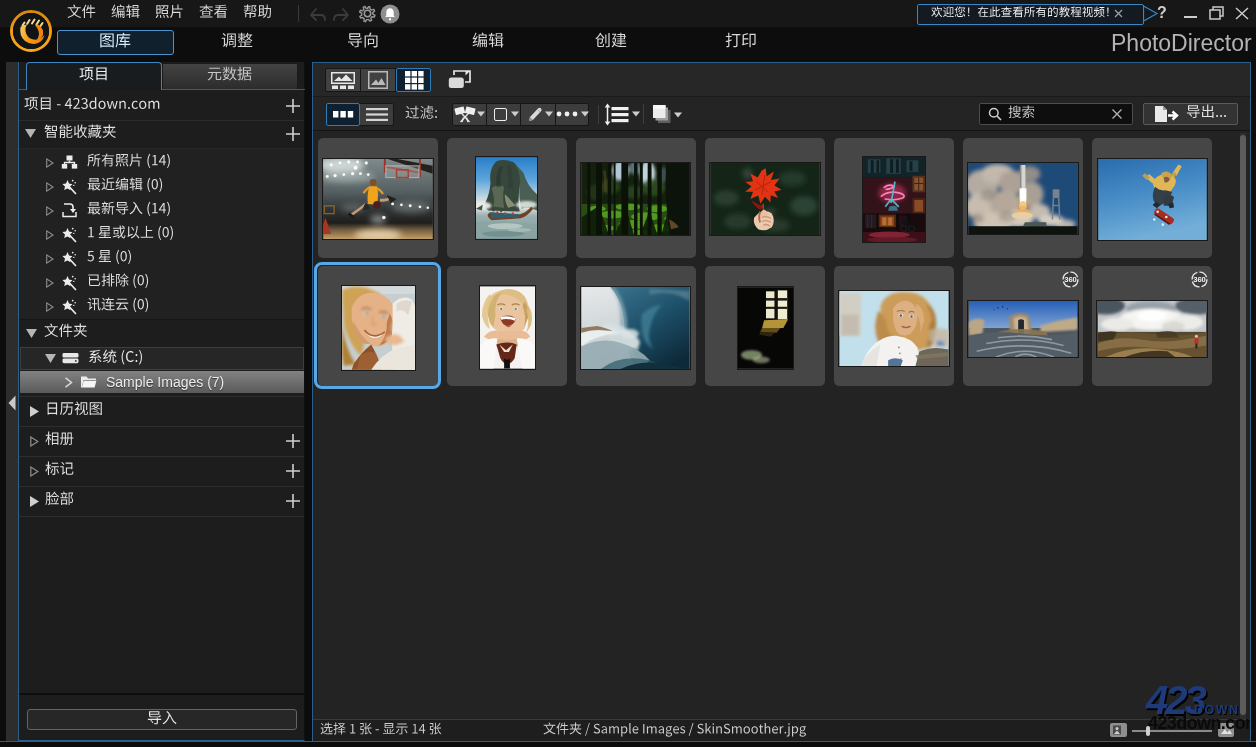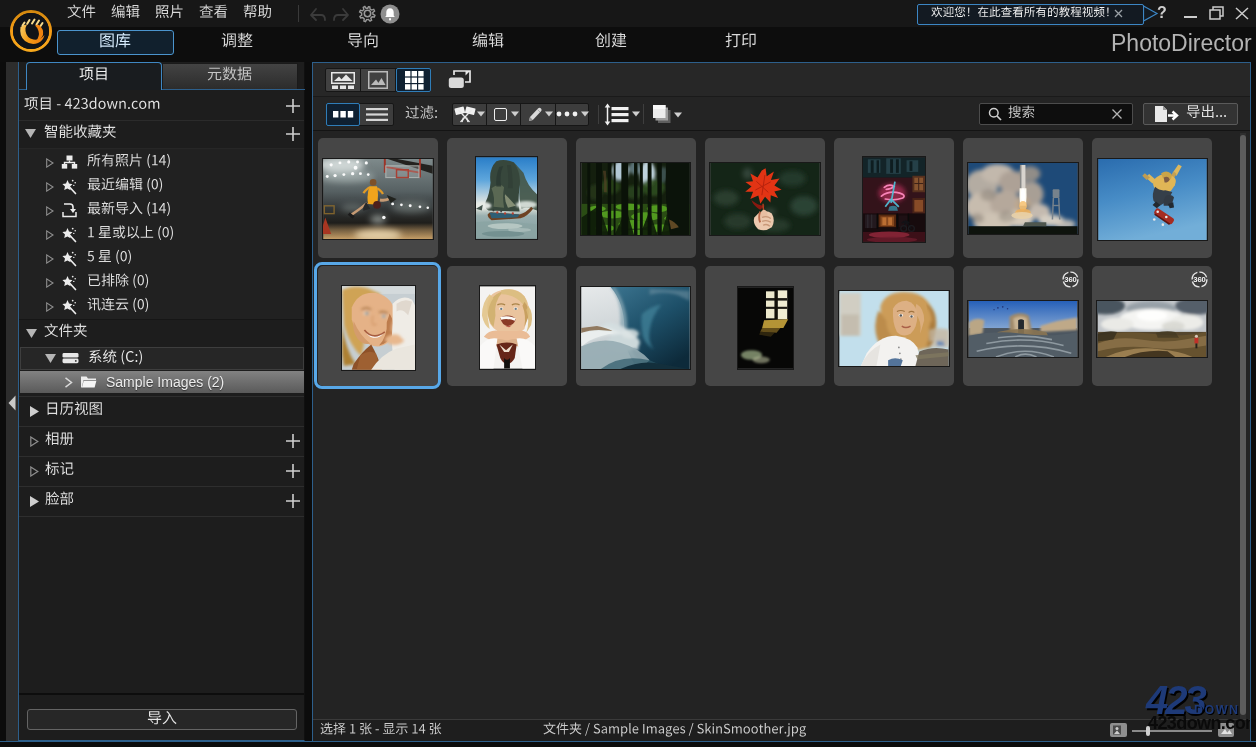--- a/index.html
+++ b/index.html
@@ -241,21 +241,21 @@
         <path d="M4.1 9.6C3.4 10.6 2.2 11.7 1 12.4C1.3 12.5 1.8 12.9 2 13.1C3.1 12.3 4.4 11.1 5.2 9.9ZM9.2 10C10.4 11 11.9 12.3 12.6 13.1L13.6 12.5C12.8 11.6 11.3 10.4 10.1 9.5ZM9.6 6.4C10 6.7 10.4 7.1 10.8 7.5L4.4 8C6.6 6.9 8.8 5.6 11 3.9L10.1 3.2C9.4 3.8 8.6 4.4 7.8 4.9L4.3 5.1C5.3 4.4 6.4 3.4 7.4 2.4C9.2 2.2 11 2 12.4 1.6L11.6 0.7C9.3 1.3 5.1 1.7 1.6 1.9C1.7 2.1 1.8 2.6 1.8 2.8C3.1 2.8 4.5 2.7 5.8 2.6C4.9 3.5 3.8 4.4 3.4 4.7C3 5 2.6 5.2 2.3 5.2C2.5 5.5 2.6 6 2.7 6.2C3 6.1 3.4 6 6.4 5.9C5.1 6.6 4.1 7.2 3.6 7.4C2.7 7.9 2 8.2 1.5 8.2C1.7 8.5 1.8 9 1.9 9.2C2.3 9.1 2.8 9 6.8 8.7V12.5C6.8 12.7 6.8 12.7 6.5 12.7C6.3 12.8 5.5 12.8 4.6 12.7C4.8 13 5 13.5 5.1 13.8C6.1 13.8 6.8 13.8 7.3 13.6C7.8 13.4 7.9 13.1 7.9 12.5V8.6L11.5 8.4C12 8.8 12.3 9.3 12.6 9.7L13.4 9.1C12.8 8.3 11.6 6.9 10.5 5.9Z M24.6 7.7V12.3C24.6 13.4 24.9 13.7 25.9 13.7C26.1 13.7 27 13.7 27.2 13.7C28.1 13.7 28.3 13.1 28.4 11.1C28.1 11.1 27.7 10.9 27.5 10.7C27.4 12.5 27.4 12.7 27 12.7C26.9 12.7 26.2 12.7 26.1 12.7C25.7 12.7 25.7 12.7 25.7 12.3V7.7ZM21.9 7.7C21.8 10.6 21.5 12.1 19.1 13C19.3 13.2 19.6 13.6 19.8 13.9C22.4 12.8 22.9 11 23 7.7ZM15.1 12 15.4 13.1C16.7 12.7 18.4 12.1 20 11.6L19.8 10.7C18.1 11.2 16.3 11.7 15.1 12ZM23.1 0.9C23.4 1.4 23.8 2.2 23.9 2.7H20.4V3.7H23C22.4 4.6 21.4 5.9 21 6.3C20.7 6.5 20.4 6.6 20.1 6.7C20.2 6.9 20.4 7.5 20.5 7.8C20.9 7.6 21.5 7.5 26.8 7C27 7.4 27.2 7.8 27.3 8.1L28.3 7.6C27.8 6.7 26.9 5.4 26.1 4.3L25.2 4.8C25.6 5.2 25.9 5.7 26.2 6.2L22.2 6.5C22.9 5.7 23.7 4.6 24.3 3.7H28.2V2.7H24.1L25 2.4C24.8 2 24.5 1.2 24.1 0.6ZM15.4 6.7C15.6 6.6 15.9 6.5 17.7 6.2C17 7.2 16.5 7.9 16.2 8.1C15.7 8.7 15.4 9 15.1 9.1C15.2 9.4 15.4 9.9 15.5 10.2C15.8 10 16.3 9.8 19.9 9C19.8 8.8 19.8 8.4 19.8 8.1L17.1 8.6C18.2 7.3 19.3 5.8 20.2 4.2L19.2 3.6C19 4.2 18.6 4.7 18.3 5.2L16.5 5.4C17.4 4.2 18.3 2.6 19 1.1L17.9 0.6C17.3 2.3 16.2 4.2 15.8 4.7C15.5 5.2 15.2 5.5 15 5.6C15.1 5.9 15.3 6.4 15.4 6.7Z M35.7 15.6 36.5 15.3C35.3 13.2 34.7 10.8 34.7 8.3C34.7 5.8 35.3 3.4 36.5 1.3L35.7 0.9C34.4 3.1 33.6 5.4 33.6 8.3C33.6 11.1 34.4 13.5 35.7 15.6Z M42.6 13C44 13 45 12.4 45.9 11.5L45.1 10.6C44.5 11.4 43.7 11.8 42.7 11.8C40.6 11.8 39.4 10.1 39.4 7.4C39.4 4.8 40.7 3.2 42.7 3.2C43.6 3.2 44.3 3.6 44.9 4.2L45.6 3.3C45 2.6 44 2 42.7 2C40 2 38 4.1 38 7.5C38 10.9 40 13 42.6 13Z M48.4 7.1C48.9 7.1 49.4 6.7 49.4 6.1C49.4 5.5 48.9 5.1 48.4 5.1C47.9 5.1 47.5 5.5 47.5 6.1C47.5 6.7 47.9 7.1 48.4 7.1ZM48.4 13C48.9 13 49.4 12.6 49.4 12C49.4 11.4 48.9 11 48.4 11C47.9 11 47.5 11.4 47.5 12C47.5 12.6 47.9 13 48.4 13Z M51.9 15.6C53.2 13.5 54 11.1 54 8.3C54 5.4 53.2 3.1 51.9 0.9L51 1.3C52.3 3.4 52.9 5.8 52.9 8.3C52.9 10.8 52.3 13.2 51 15.3Z" fill="#e8e8e8"></path>
       </svg></div>
 <div class="ab" style="left:20px;top:371px;width:284px;height:22px;background:linear-gradient(#828282,#5a5a5a)"></div>
 <svg class="ab" style="left:64px;top:377px" width="9" height="11" viewBox="0 0 9 11">
       <path d="M1.5 0.8 L7.5 5.5 L1.5 10.2" fill="none" stroke="#dadada" stroke-width="1.5"></path>
     </svg>
 <svg class="ab" style="left:80px;top:374px" width="17" height="15" viewBox="0 0 17 15">
 <path d="M1 13.5 V2.5 H6.5 L8 4.5 H16 V6 H3.5 L1.8 13.5 Z" fill="#ececec"></path>
 <path d="M3.7 6.8 H16.4 L14.6 13.6 H1.9 Z" fill="#f5f5f5"></path>
 </svg>
-<div class="ab" style="left:106px;top:373.5px;width:180px;height:17px;color:#ececec;font-size:14px;text-shadow:0 1px 1px #333">Sample Images (2)</div>
+<div class="ab" style="left:106px;top:373.5px;width:180px;height:17px;color:#ececec;font-size:14px;text-shadow:0 1px 1px #333">Sample Images (7)</div>
 <div class="ab" style="left:19px;top:396px;width:285px;height:1px;background:#2e2e2e"></div>
 <div class="ab" style="left:19px;top:426px;width:285px;height:1px;background:#2e2e2e"></div>
 <svg class="ab" style="left:30px;top:405.5px" width="9" height="11" viewBox="0 0 9 11">
       <path d="M0 0 L9 5.5 L0 11 Z" fill="#cfcfcf"></path>
     </svg>
 <div style="position:absolute;left:45.0px;top:401.1px;width:59px;height:19px"><svg width="59" height="19" viewBox="0 0 59 19">
         <path d="M3.7 7.7H10.9V11.8H3.7ZM3.7 6.6V2.7H10.9V6.6ZM2.6 1.6V13.8H3.7V12.9H10.9V13.7H12.1V1.6Z M16.2 1.3V6C16.2 8.2 16.1 11.2 15 13.3C15.3 13.4 15.8 13.7 16 13.9C17.1 11.6 17.3 8.3 17.3 6V2.4H28.2V1.3ZM21.7 3.1C21.6 4 21.6 4.8 21.6 5.5H18.2V6.6H21.5C21.2 9.4 20.4 11.7 17.6 13.1C17.8 13.3 18.2 13.6 18.3 13.9C21.3 12.3 22.3 9.7 22.6 6.6H26.4C26.2 10.5 25.9 12.1 25.5 12.5C25.4 12.7 25.2 12.7 24.9 12.7C24.6 12.7 23.7 12.7 22.8 12.6C22.9 12.9 23.1 13.4 23.1 13.7C24 13.7 24.9 13.8 25.3 13.7C25.8 13.7 26.1 13.6 26.4 13.2C27 12.6 27.2 10.8 27.5 6C27.5 5.9 27.5 5.5 27.5 5.5H22.7C22.7 4.8 22.8 4 22.8 3.1Z M35.5 1.3V9H36.6V2.3H41.1V9H42.2V1.3ZM31.2 1.1C31.8 1.7 32.3 2.5 32.6 3L33.5 2.5C33.2 2 32.6 1.2 32.1 0.6ZM38.2 3.4V6.2C38.2 8.5 37.8 11.3 34.1 13.2C34.4 13.3 34.7 13.7 34.8 14C37 12.8 38.1 11.3 38.7 9.7V12.5C38.7 13.5 39.1 13.7 40.1 13.7H41.4C42.7 13.7 42.8 13.1 43 10.9C42.7 10.8 42.4 10.7 42.1 10.4C42 12.5 41.9 12.9 41.4 12.9H40.3C39.9 12.9 39.7 12.8 39.7 12.4V8.8H39C39.2 7.9 39.3 7 39.3 6.2V3.4ZM29.9 3.1V4.1H33.4C32.6 6 31.1 7.8 29.6 8.8C29.7 9 30 9.5 30.1 9.8C30.6 9.4 31.2 8.9 31.8 8.3V13.9H32.8V7.7C33.3 8.3 33.9 9.2 34.2 9.6L34.9 8.8C34.6 8.4 33.6 7.3 33.1 6.7C33.8 5.7 34.4 4.6 34.8 3.5L34.2 3.1L34 3.1Z M48.9 8.8C50.1 9 51.6 9.5 52.4 9.9L52.8 9.2C52 8.8 50.6 8.3 49.4 8.1ZM47.5 10.6C49.5 10.8 52 11.4 53.4 11.9L53.9 11.1C52.5 10.6 50 10.1 48 9.9ZM44.7 1.3V14H45.8V13.4H55.7V14H56.8V1.3ZM45.8 12.4V2.2H55.7V12.4ZM49.5 2.5C48.8 3.7 47.5 4.9 46.3 5.6C46.5 5.7 46.9 6.1 47.1 6.2C47.5 6 47.9 5.6 48.4 5.2C48.8 5.7 49.4 6.1 49.9 6.5C48.7 7.1 47.3 7.5 46 7.8C46.2 8 46.4 8.4 46.5 8.7C48 8.3 49.5 7.8 50.9 7.1C52.1 7.7 53.4 8.2 54.8 8.5C55 8.2 55.2 7.9 55.4 7.7C54.2 7.4 52.9 7.1 51.8 6.5C52.8 5.8 53.8 5 54.4 4L53.7 3.7L53.6 3.7H49.8C50 3.4 50.2 3.1 50.4 2.9ZM49 4.6 49.1 4.5H52.8C52.3 5.1 51.6 5.6 50.8 6.1C50.1 5.6 49.5 5.2 49 4.6Z" fill="#e2e2e2"></path>
       </svg></div>
 <div class="ab" style="left:19px;top:456px;width:285px;height:1px;background:#2e2e2e"></div>
 <svg class="ab" style="left:30px;top:435.5px" width="9" height="11" viewBox="0 0 9 11">

